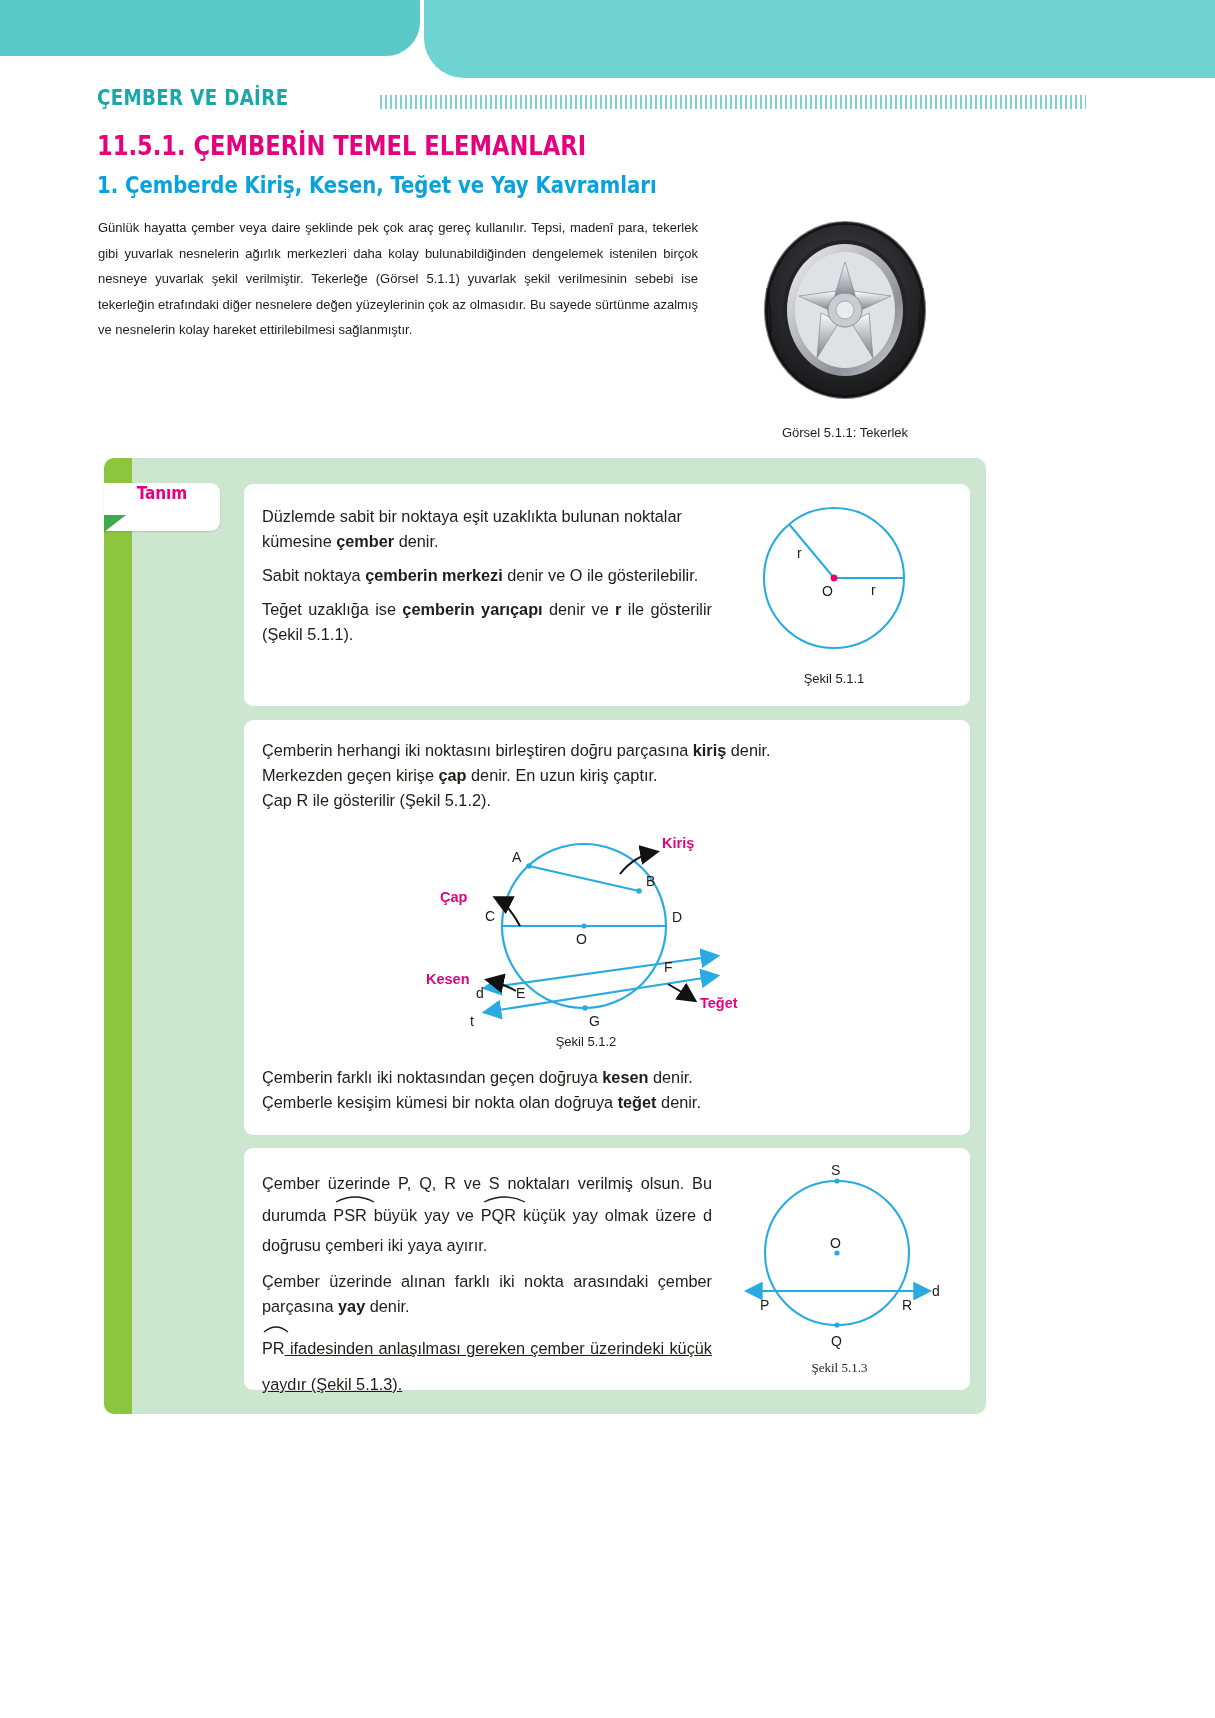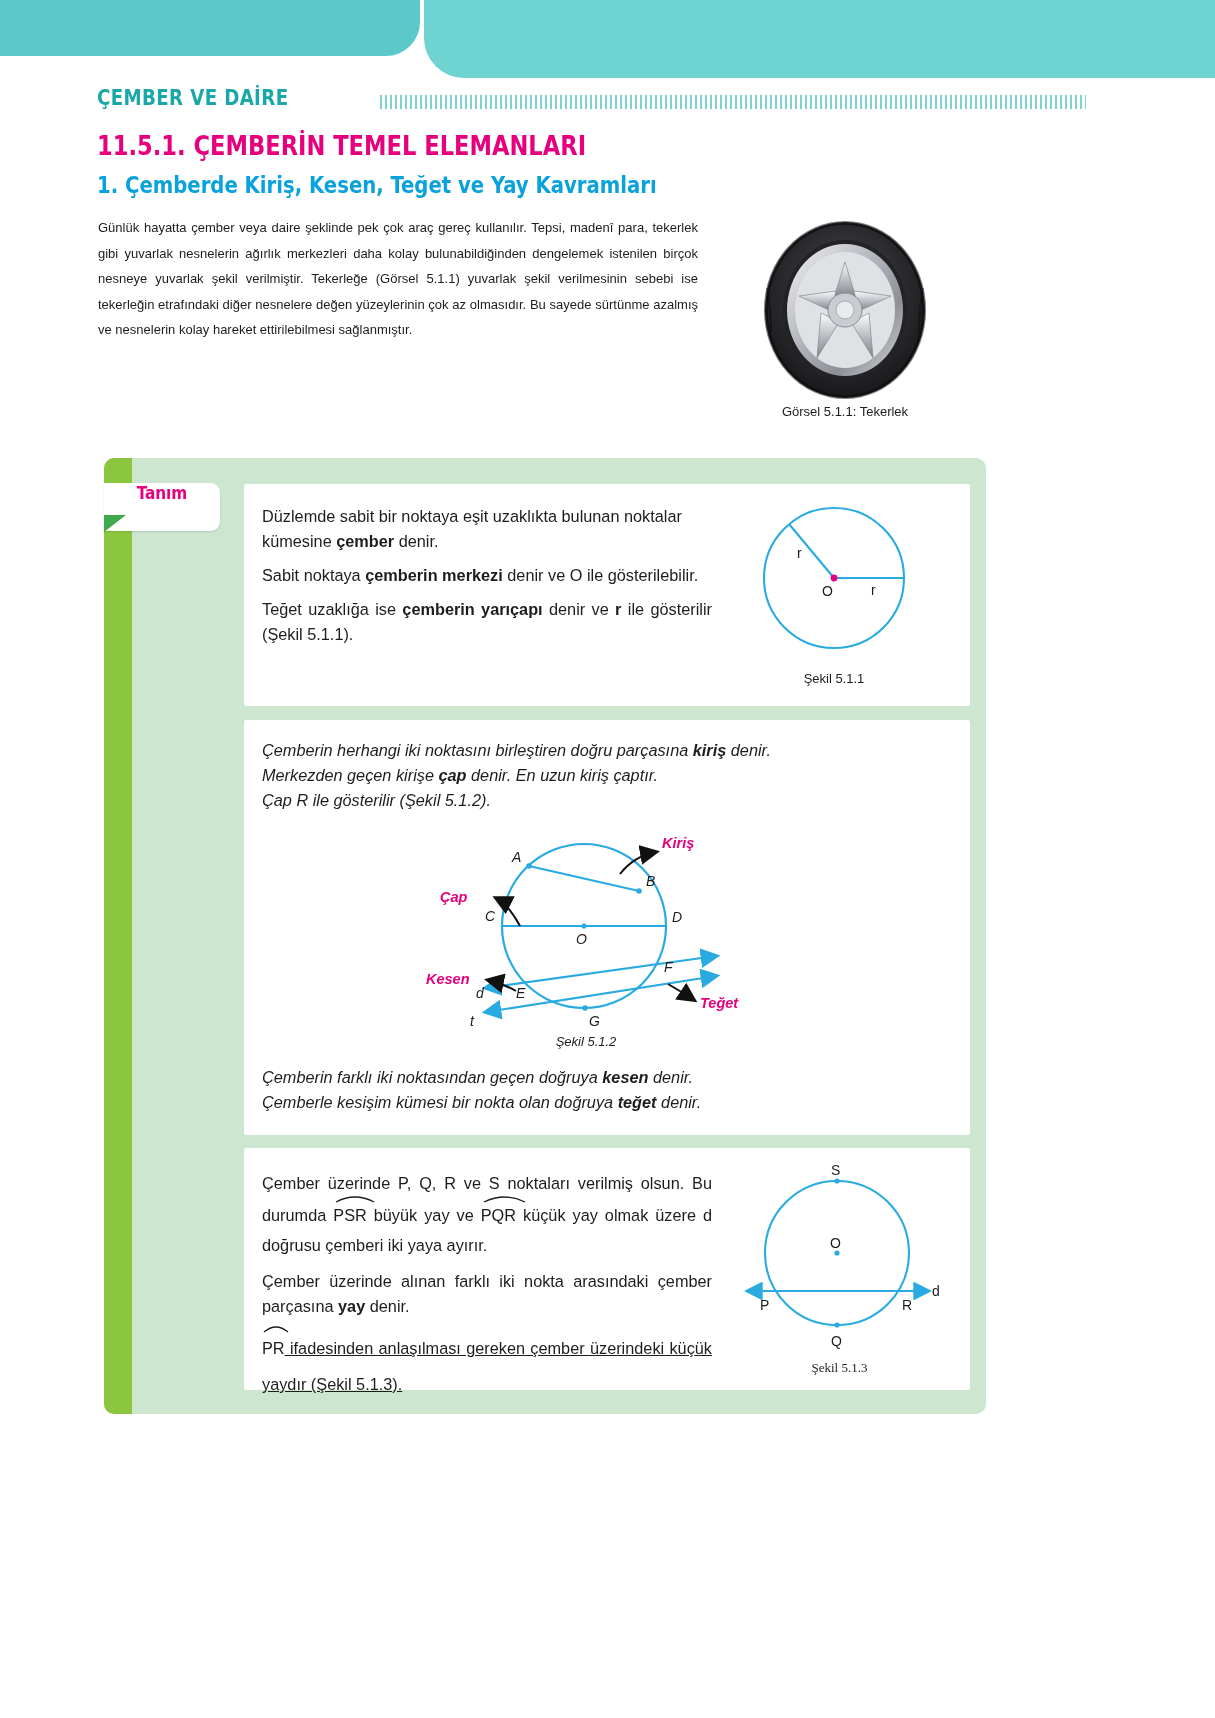--- a/index.html
+++ b/index.html
@@ -26,36 +26,36 @@
     background:repeating-linear-gradient(to right,#7fd2d2 0 2px,transparent 2px 5px);}
   .title-main{position:absolute;left:97px;top:130px;font-size:27px;font-weight:bold;color:#e6007e;
     font-family:"DejaVu Sans Condensed","Liberation Sans",sans-serif;transform:scaleX(.93);transform-origin:left center;}
   .title-sub{position:absolute;left:97px;top:172px;font-size:23px;font-weight:bold;color:#0aa2dc;
     font-family:"DejaVu Sans Condensed","Liberation Sans",sans-serif;transform:scaleX(.95);transform-origin:left center;}
   
   #intro-par{position:absolute;left:98px;top:215px;width:600px;font-size:13px;line-height:25.5px;
     color:#1d1d1b;text-align:justify;}
   
   #wheel-wrap{position:absolute;left:755px;top:218px;width:180px;height:185px;}
-  #wheel-caption{position:absolute;left:700px;top:404px;width:290px;text-align:center;font-size:13px;color:#1d1d1b;}
+  #wheel-caption{position:absolute;left:700px;top:425px;width:290px;text-align:center;font-size:13px;color:#1d1d1b;}
   
   #green-panel{position:absolute;left:104px;top:458px;width:882px;height:956px;background:#cce6cf;
     border-radius:10px;}
   #green-tab{position:absolute;left:104px;top:458px;width:28px;height:956px;background:#8cc63f;
     border-top-left-radius:10px;border-bottom-left-radius:10px;}
   
   #tanim-flag{position:absolute;left:104px;top:483px;width:116px;height:48px;background:#ffffff;
     border-top-right-radius:9px;border-bottom-right-radius:9px;display:flex;align-items:flex-start;
     justify-content:center;box-shadow:0 1px 2px rgba(0,0,0,.13);}
   #tanim-flag span{color:#e6007e;font-weight:bold;font-size:17px;
     font-family:"DejaVu Sans Condensed","Liberation Sans",sans-serif;}
   #tanim-notch{position:absolute;left:104px;top:515px;width:22px;height:17px;background:#3faa4b;
     clip-path:polygon(0 0,100% 0,0 100%);}
   
-  .card{position:absolute;background:#ffffff;border-radius:2px;}
+  .card{position:absolute;background:#ffffff;border-radius:9px;}
   .card-text{font-size:16.3px;line-height:25px;color:#1d1d1b;}
   .card-text p{margin:0 0 9px 0;}
   .jt{text-align:justify;}
   b{font-weight:bold;}
   .fig-cap{font-size:13px;color:#1d1d1b;text-align:center;}
   
   .arcnot{position:relative;display:inline-block;padding-top:2px;white-space:nowrap;}
   .arcnot svg{position:absolute;left:0;top:-4px;}
   
   #footer{position:absolute;left:70px;top:1455px;width:1080px;height:60px;}
@@ -148,21 +148,21 @@
       <line x1="100" y1="82" x2="170" y2="82" stroke="#29abe2" stroke-width="2.1"></line>
       <circle cx="100" cy="82" r="3.4" fill="#e6007e"></circle>
       <text x="63" y="62" font-size="14" fill="#1d1d1b">r</text>
       <text x="88" y="100" font-size="14" fill="#1d1d1b">O</text>
       <text x="137" y="99" font-size="14" fill="#1d1d1b">r</text>
     </svg>
     <div class="fig-cap" style="width:200px;margin-top:-4px;">Şekil 5.1.1</div>
   </div>
 </div>
 
-<div class="card" style="left:244px;top:720px;width:726px;height:415px;font-style:italic;">
+<div class="card" style="left:244px;top:720px;width:726px;height:415px;">
   <div class="card-text" style="position:absolute;left:18px;top:18px;width:690px;">
     <p style="margin-bottom:0;">
       <span>Çemberin herhangi iki noktasını birleştiren doğru parçasına </span><b>kiriş</b><span> denir.</span>
     </p>
     <p style="margin-bottom:0;">
       <span>Merkezden geçen kirişe </span><b>çap</b><span> denir. En uzun kiriş çaptır.</span>
     </p>
     <p style="margin-bottom:0;">
       <span>Çap R ile gösterilir (Şekil 5.1.2).</span>
     </p>

